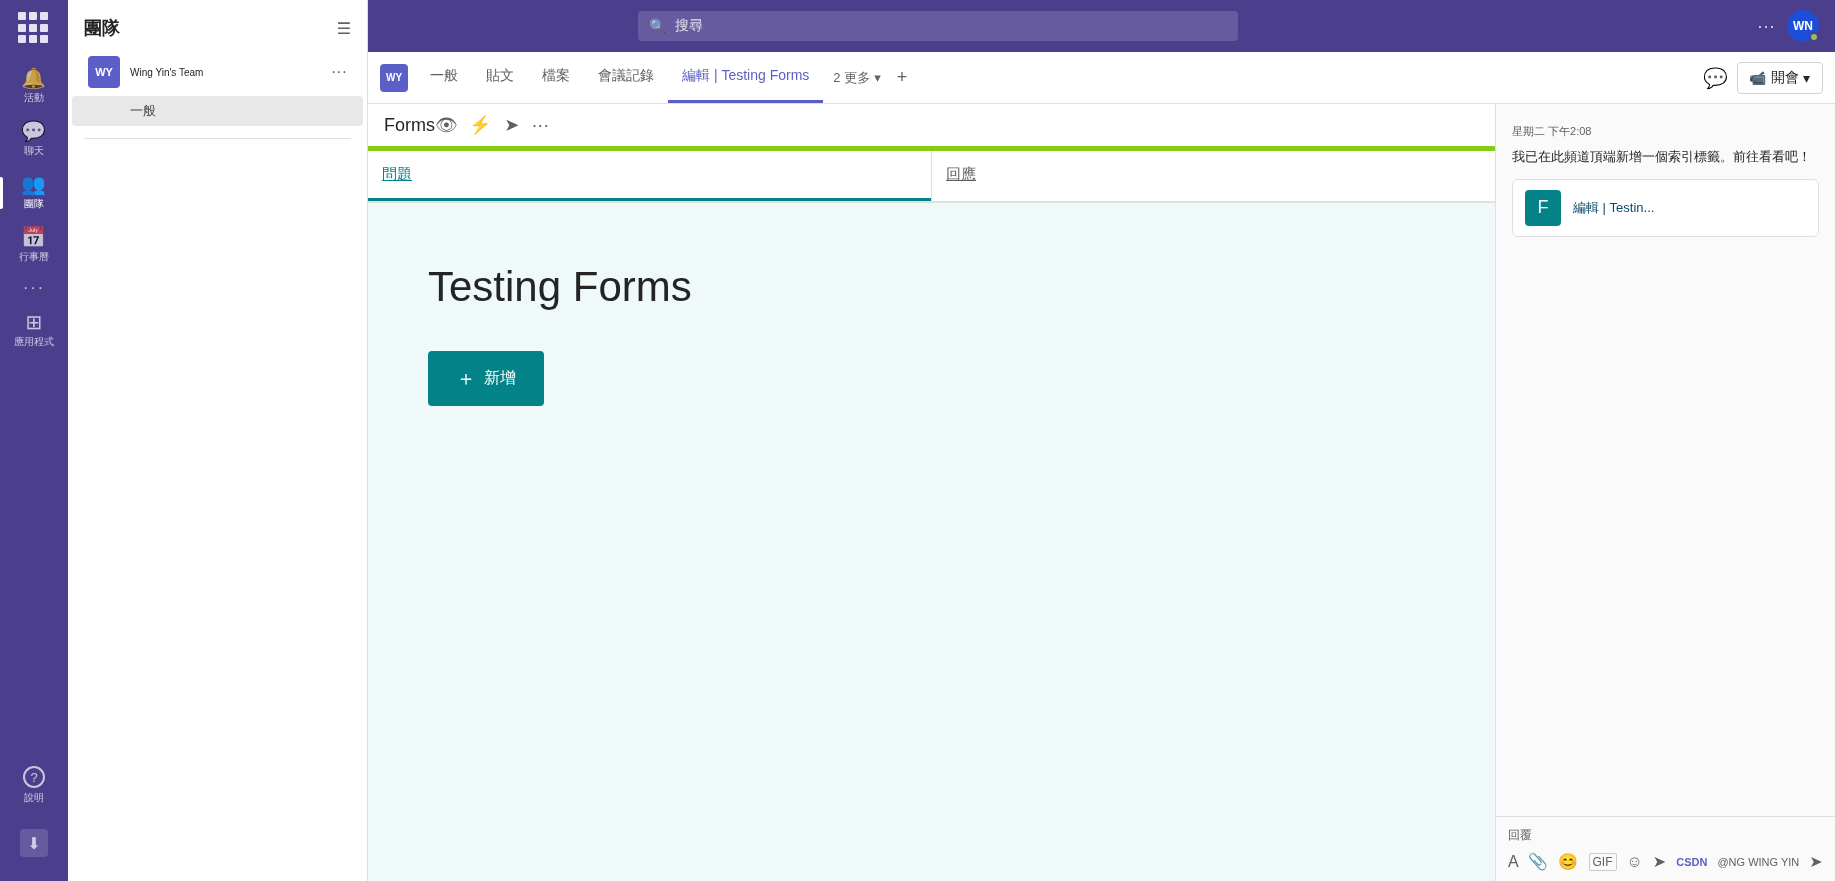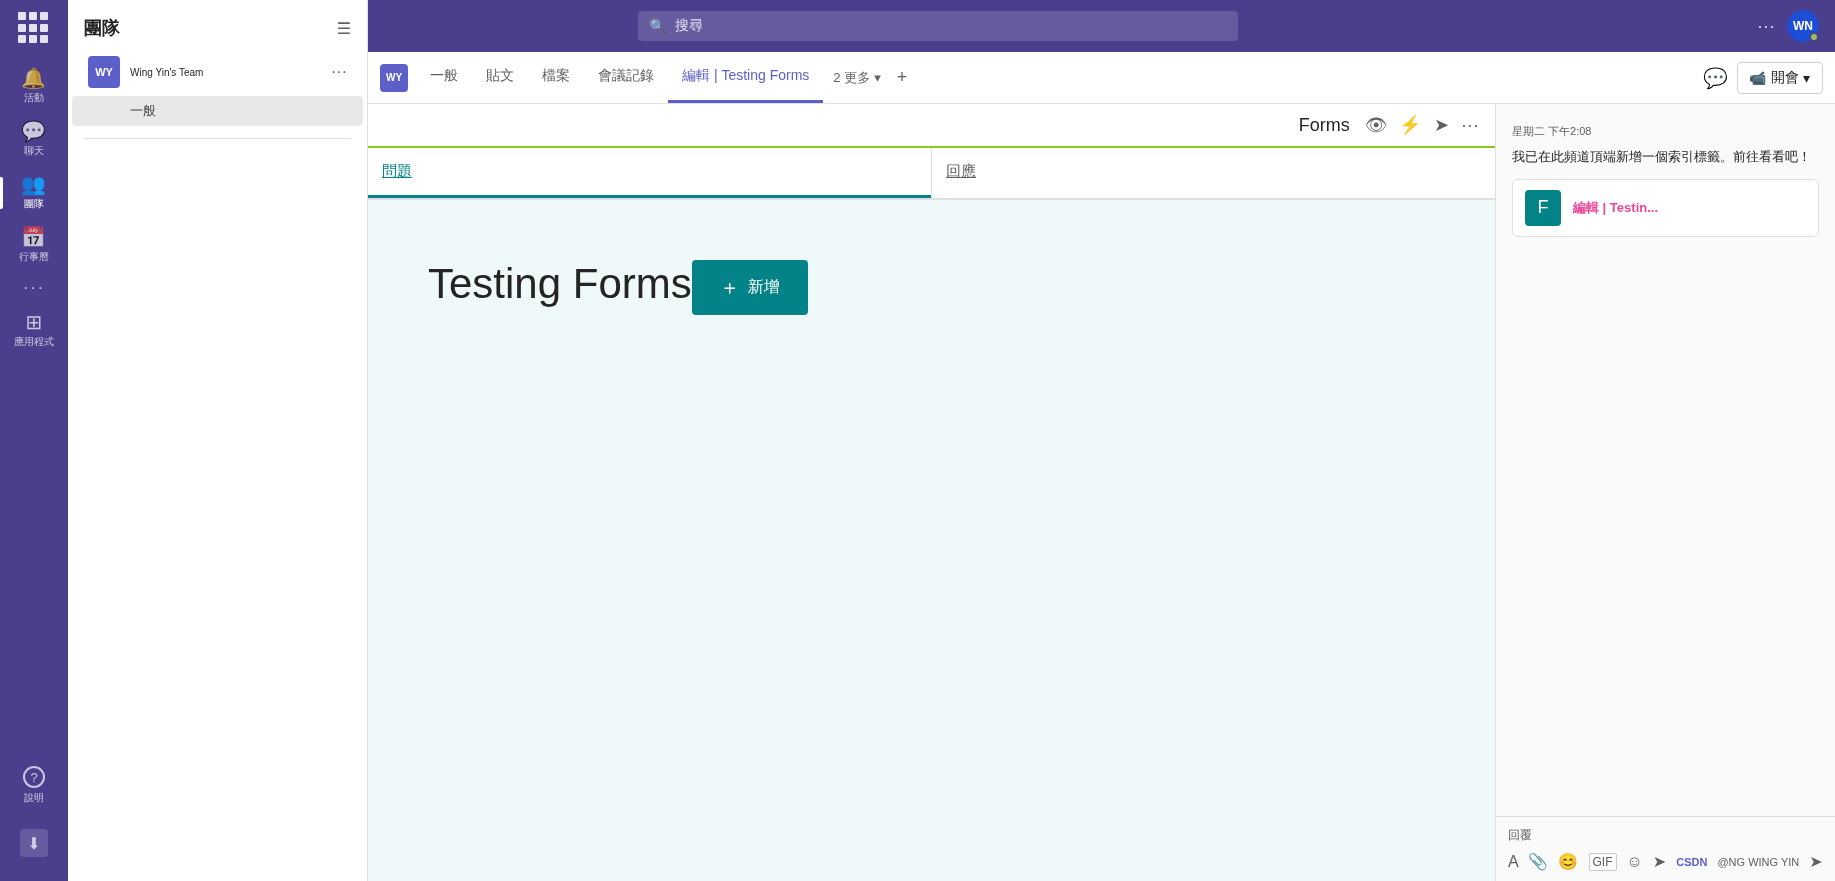--- a/index.html
+++ b/index.html
@@ -159,41 +159,41 @@
     
     .content-with-chat {
       flex: 1; display: flex; overflow: hidden;
     }
 
     
     .forms-area {
       flex: 1; background: #fff; display: flex; flex-direction: column; overflow: hidden;
     }
     .forms-toolbar {
-      display: flex; align-items: center; justify-content: flex-end;
-      padding: 10px 16px; border-bottom: 2px solid #84cc16; gap: 15px;
+      display: flex; align-items: center; justify-content: flex-start;
+      padding: 10px 16px; border-bottom: 5px solid #84cc16;
     }
     .forms-title-bar { font-size: 18px; color: #242424; font-weight: 400; }
     .forms-toolbar-icons { display: flex; gap: 12px; align-items: center; }
     .toolbar-icon { font-size: 18px; color: #616161; cursor: pointer; }
 
     .forms-tabs {
       display: flex; border-bottom: 2px solid #e0e0e0;
     }
     .forms-tab {
       flex: 1; text-align: left; padding: 14px; font-size: 15px;
       color: #616161; cursor: pointer; border-bottom: 3px solid transparent; text-decoration: underline;
     }
     .forms-tab.active {
       color: #038387; border-bottom-color: #038387; font-weight: 500;
     }
     .forms-tab-divider { width: 1px; background: #e0e0e0; }
 
     .forms-main {
-      flex: 1; overflow-y: auto; display: flex; flex-direction: row;
+      flex: 1; overflow-y: auto; display: flex; flex-direction: column;
       align-items: flex-start; padding: 60px 60px 44px;
       background: #f0f9f9;
     }
     .form-big-title {
       font-size: 42px; font-weight: 300; color: #242424; margin-bottom: 40px;
     }
     .add-question-btn {
       display: flex; align-items: center; gap: 8px;
       background: #038387; color: #fff; border: none;
       padding: 14px 28px; font-size: 16px; border-radius: 4px;
@@ -222,21 +222,21 @@
     .chat-card {
       background: #fff; border: 1px solid #e0e0e0; border-radius: 6px;
       display: flex; align-items: center; gap: 12px; padding: 10px 12px;
       cursor: pointer;
     }
     .chat-card-icon {
       width: 36px; height: 36px; border-radius: 4px; background: #038387;
       display: flex; align-items: center; justify-content: center;
       font-size: 18px; color: #fff; flex-shrink: 0;
     }
-    .chat-card-label { font-size: 13px; color: #ec4899; font-weight: 700; }
+    .chat-card-label { font-size: 13px; color: #0c4a6e; font-weight: 400; }
 
     .chat-reply-area {
       border-top: 1px solid #e0e0e0; padding: 10px 12px;
     }
     .reply-label { font-size: 12px; color: #616161; margin-bottom: 8px; }
     .reply-toolbar {
       display: flex; align-items: center; gap: 10px; flex-wrap: wrap;
     }
     .reply-icon { font-size: 16px; color: #616161; cursor: pointer; }
     .reply-text { font-size: 12px; color: #5b5fc7; cursor: pointer; }

